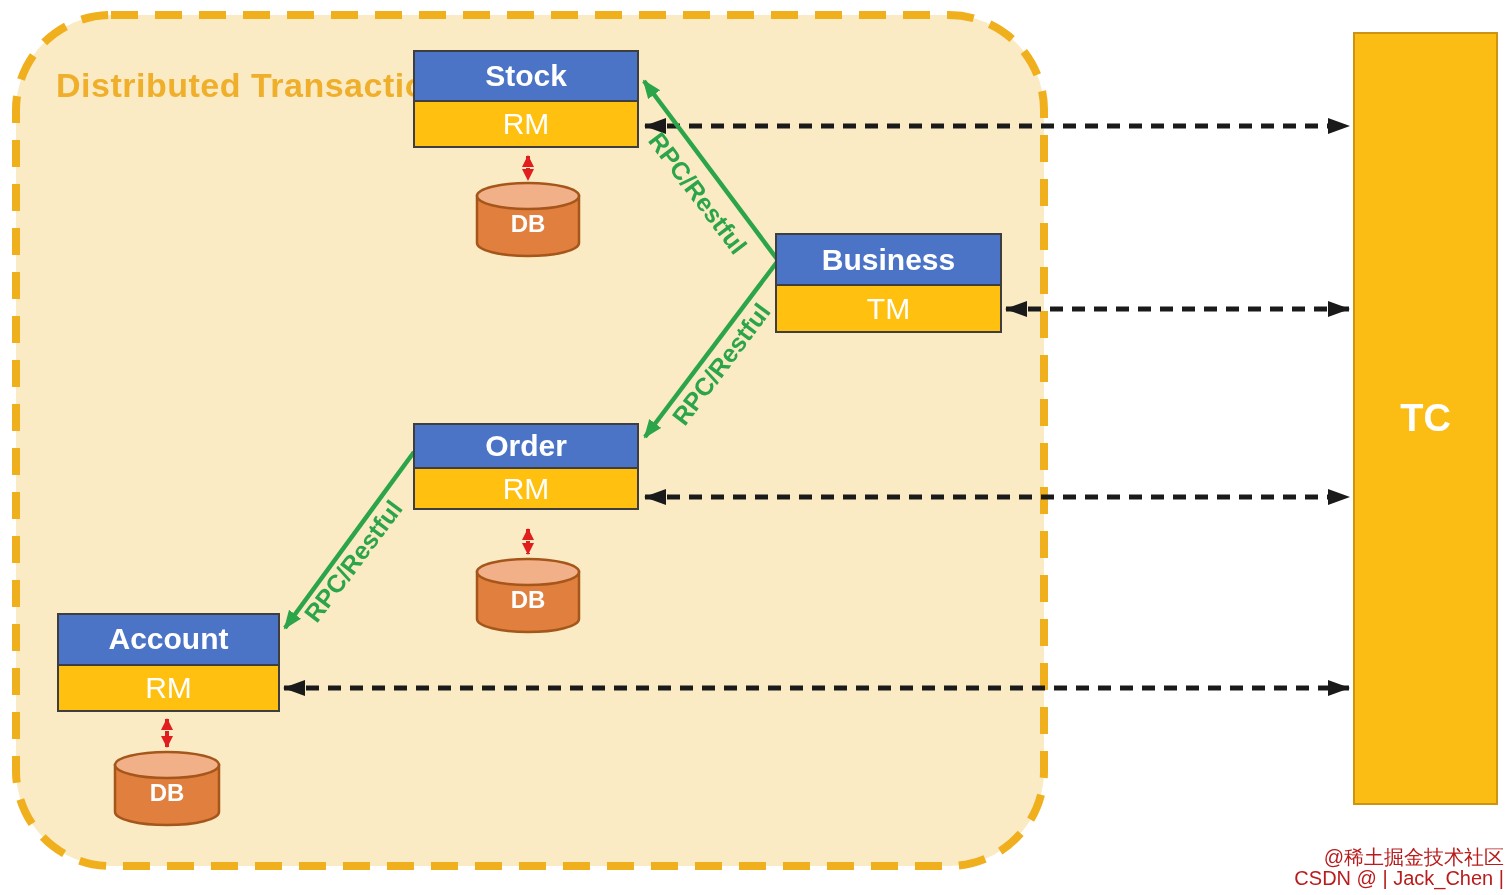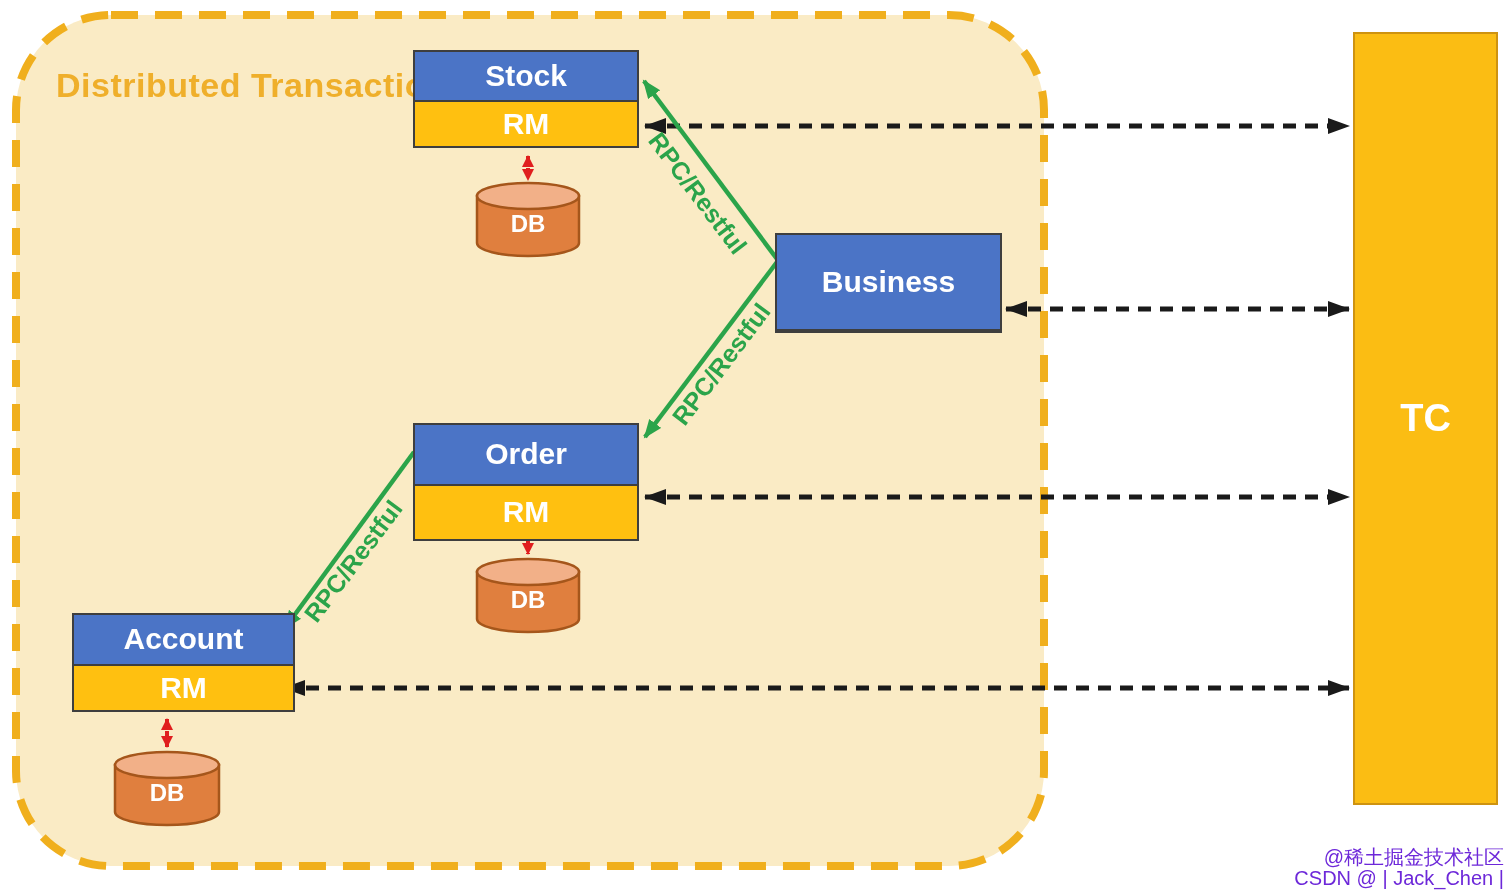--- a/index.html
+++ b/index.html
@@ -21,46 +21,46 @@
     border:2px solid #3E3E3E; box-sizing:border-box;
   }
   .svc .hdr {
     flex:1.1; background:#4B74C6; border-bottom:2px solid #3E3E3E;
     display:flex; align-items:center; justify-content:center;
     color:#ffffff; font-size:30px; font-weight:bold;
   }
   .svc .role {
     flex:1; background:#FFC010;
     display:flex; align-items:center; justify-content:center;
-    color:#ffffff; font-size:30px; font-weight:bold;
+    color:#ffffff; font-size:30px; font-weight:normal;
   }
   #box-stock    { left:413px; top:50px;  width:226px; height:98px; }
   #box-business { left:775px; top:233px; width:227px; height:100px;text-align:right; }
-  #box-order    { left:413px; top:423px; width:226px; height:118px; }
-  #box-account  { left:72px;  top:613px; width:223px; height:99px; }
+  #box-order    { left:413px; top:423px; width:226px; height:87px; }
+  #box-account  { left:57px;  top:613px; width:223px; height:99px; }
 
   .tc {
     position:absolute; left:1353px; top:32px; width:145px; height:773px;
     background:#FBBD13; border:2px solid #CE9310; box-sizing:border-box;
     display:flex; align-items:center; justify-content:center;
     color:#ffffff; font-size:38px; font-weight:bold;
   }
 
   .rpc {
     position:absolute; width:160px; height:30px;
     display:flex; align-items:center; justify-content:center;
     color:#2BA44A; font-size:25px; font-weight:bold; white-space:nowrap;
   }
   #rpc1 { left:618px; top:178px; transform:rotate(53deg); }
   #rpc2 { left:641px; top:349px; transform:rotate(-53deg); }
   #rpc3 { left:273px; top:546px; transform:rotate(-53deg); }
 
   .watermark {
     position:absolute; right:8px; bottom:5px; text-align:right;
-    color:#6d28d9; font-size:20px; line-height:1.08; white-space:nowrap;
+    color:#b91c1c; font-size:20px; line-height:1.08; white-space:nowrap;
   }
 
   .db-label { font-size:24px; font-weight:bold; fill:#ffffff; text-anchor:middle; }
 </style>
 </head>
 <body>
 
 <div class="stage">
 
   <svg class="layer" width="1512" height="895" viewBox="0 0 1512 895">
@@ -110,20 +110,21 @@
 
   <div class="title">Distributed Transaction</div>
 
   <div class="svc" id="box-stock">
     <div class="hdr">Stock</div>
     <div class="role">RM</div>
   </div>
 
   <div class="svc" id="box-business">
     <div class="hdr">Business</div>
+    <div class="role">TM</div>
   </div>
 
   <div class="svc" id="box-order">
     <div class="hdr">Order</div>
     <div class="role">RM</div>
   </div>
 
   <div class="svc" id="box-account">
     <div class="hdr">Account</div>
     <div class="role">RM</div>

